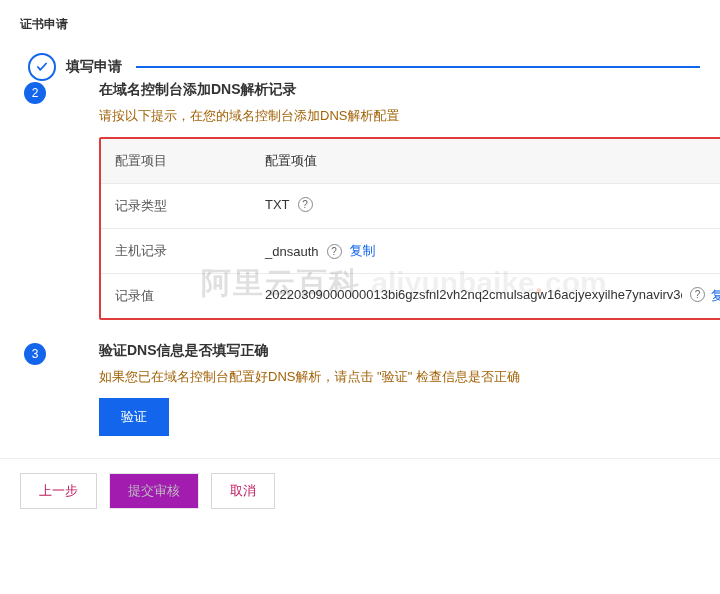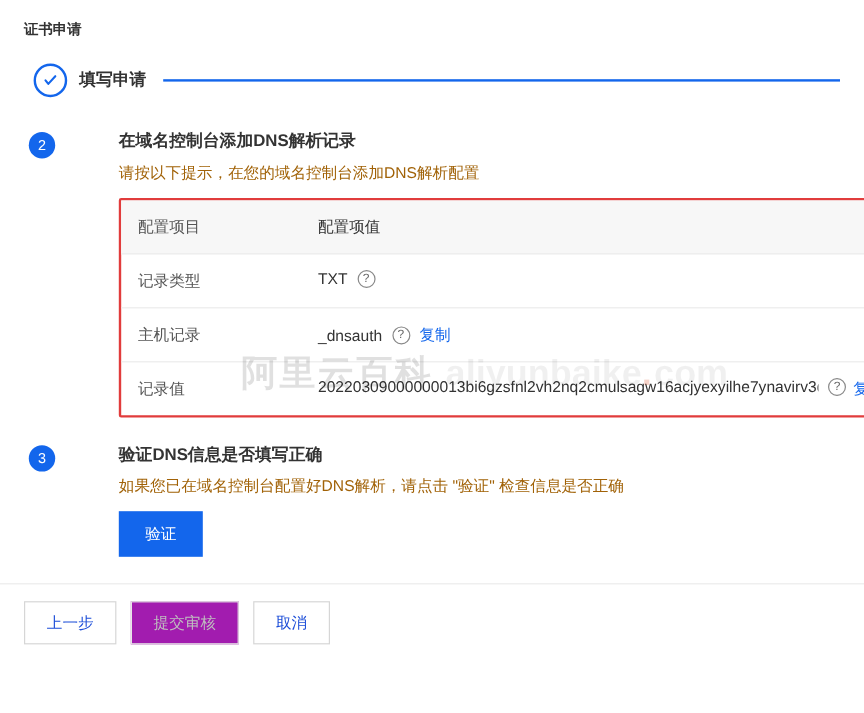--- a/index.html
+++ b/index.html
@@ -1,19 +1,19 @@
 <!DOCTYPE html>
 <html><head>
   <meta charset="utf-8">
   <style>
     * { box-sizing: border-box; margin: 0; padding: 0; }
     body { font-family: -apple-system, BlinkMacSystemFont, "PingFang SC", "Microsoft YaHei", sans-serif; background: #fff; width: 720px; color: #333; }
     .page { padding: 16px 20px 0 20px; }
     .page-title { font-size: 12px; font-weight: 600; color: #333; margin-bottom: 20px; }
-    .progress { display: flex; align-items: center; margin-bottom: 28px; padding-left: 8px; }
+    .progress { display: flex; align-items: center; padding-left: 8px; }
     .prog-circle { width: 28px; height: 28px; border-radius: 50%; border: 2px solid #1366ec; display: flex; align-items: center; justify-content: center; margin-right: 10px; }
     .prog-check { width: 14px; height: 14px; }
     .prog-label { font-size: 14px; font-weight: 600; color: #333; margin-right: 14px; }
     .prog-line { flex: 1; height: 2px; background: #1366ec; }
     .step { display: flex; margin-bottom: 22px; padding-left: 4px; }
     .step-badge { width: 22px; height: 22px; border-radius: 50%; background: #1366ec; color: #fff; font-size: 12px; display: flex; align-items: center; justify-content: center; flex-shrink: 0; margin-right: 14px; margin-top: 1px; }
     .step-body { flex: 1; position: relative; margin-left: 39px; }
     .step-title { font-size: 14px; font-weight: 600; color: #333; margin-bottom: 8px; }
     .step-hint { font-size: 13px; color: #a16207; margin-bottom: 12px; }
     .dns-table { border: 2px solid #e13c3c; border-radius: 2px; position: relative; }
@@ -23,21 +23,21 @@
     .col-key { width: 150px; color: #555; flex-shrink: 0; }
     .col-val { flex: 1; color: #333; display: flex; align-items: center; gap: 8px; min-width: 0; }
     .val-text { white-space: nowrap; overflow: hidden; text-overflow: clip; }
     .help-icon { width: 15px; height: 15px; border-radius: 50%; border: 1px solid #888; display: inline-flex; align-items: center; justify-content: center; font-size: 10px; color: #666; flex-shrink: 0; }
     .copy-link { color: #1366ec; font-size: 13px; cursor: pointer; flex-shrink: 0; }
     .watermark { position: absolute; left: 100px; top: 124px; font-size: 30px; font-weight: 700; color: rgba(0,0,0,0.12); pointer-events: none; letter-spacing: 2px; white-space: nowrap; }
     .wm-light { color: rgba(0,0,0,0.06); letter-spacing: 0; font-weight: 600; }
     .wm-dot { color: rgba(220,80,40,0.25); }
     .btn-primary { background: #1366ec; color: #fff; border: none; padding: 10px 22px; font-size: 13px; cursor: pointer; }
     .footer { border-top: 1px solid #ececec; padding: 14px 20px; display: flex; gap: 12px; }
-    .btn-sec { background: #fff; border: 1px solid #d6d6d6; color: #1d4ed8; padding: 8px 18px; font-size: 13px; cursor: pointer; }
+    .btn-sec { background: #fff; border: 1px solid #d6d6d6; color: #be185d; padding: 8px 18px; font-size: 13px; cursor: pointer; }
     .btn-disabled { background: #a21caf; border: 1px solid #e5e5e5; color: #bfbfbf; padding: 8px 18px; font-size: 13px; cursor: not-allowed; }
     .ext-copy { color: #1366ec; font-size: 13px; margin-left: 6px; flex-shrink: 0; }
     .rec-val-row .col-val { overflow: hidden; }
   </style>
 </head>
 <body>
 
 <div class="page">
   <div class="page-title">证书申请</div>
 

